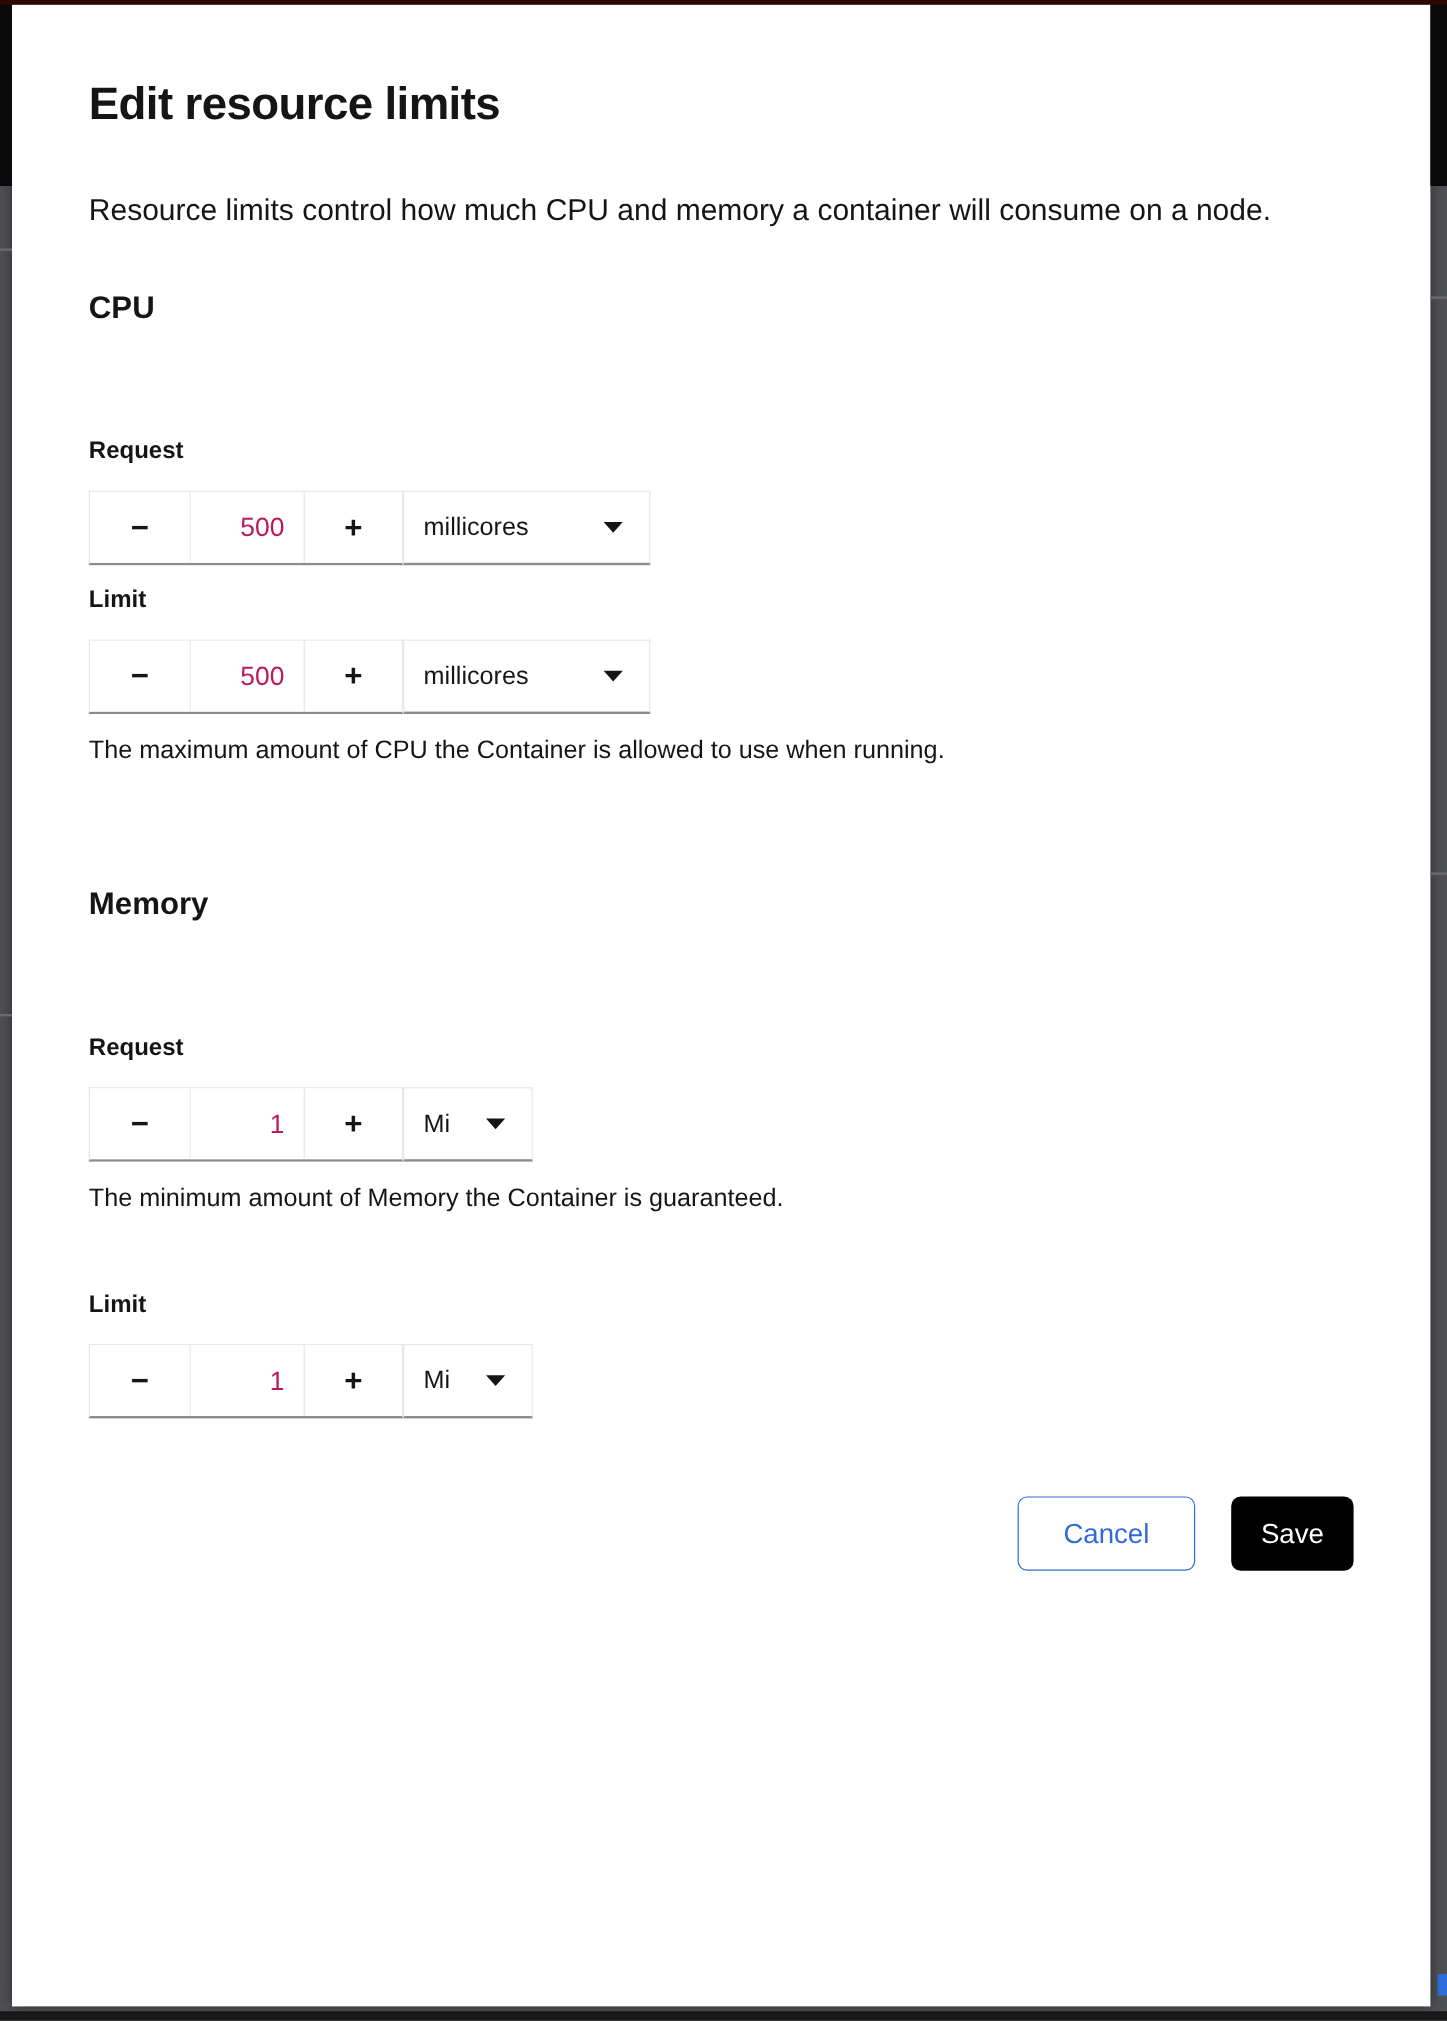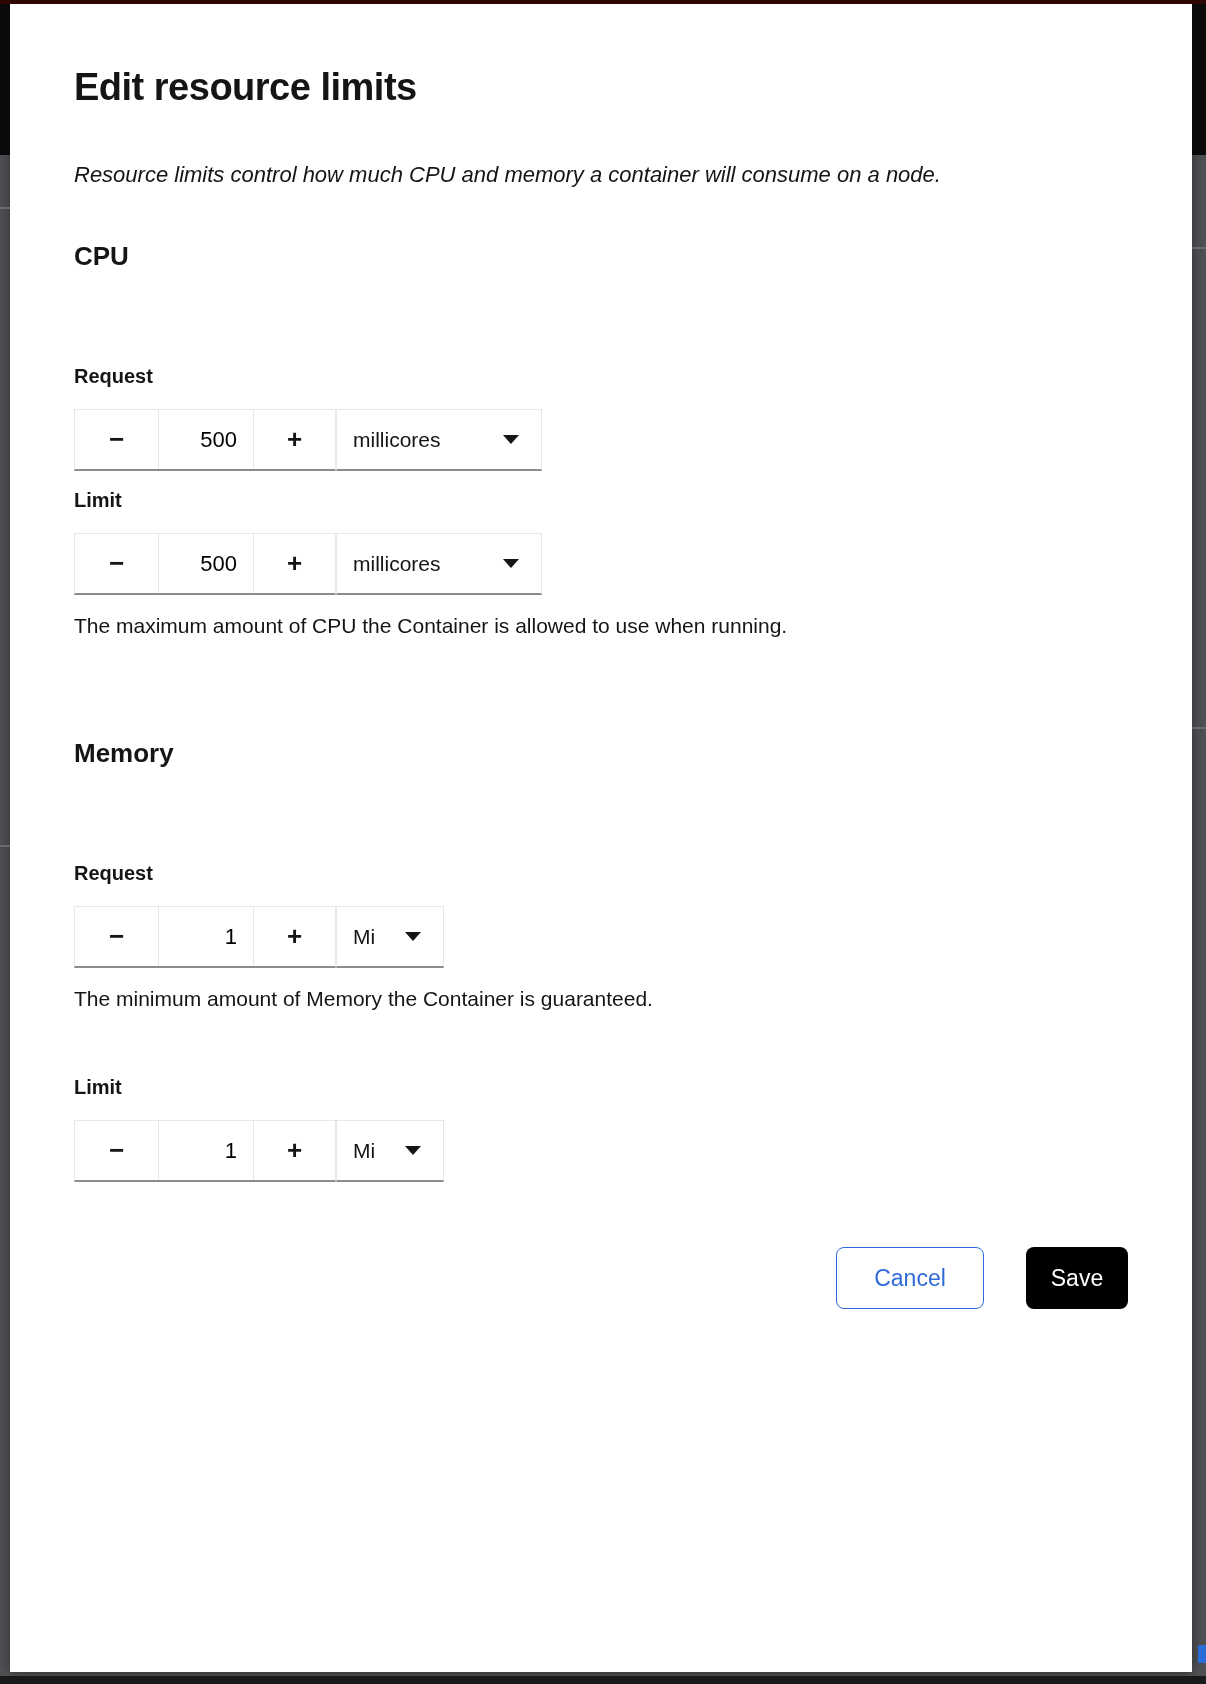--- a/index.html
+++ b/index.html
@@ -26,21 +26,21 @@
 
   
   .modal {
     position:absolute; left:10px; top:0; width:1182px; height:1672px;
     background:#ffffff; z-index:3;
     box-shadow:0 0 12px rgba(0,0,0,.45);
     padding:66px 64px 0 64px;
   }
 
   .modal-title { font-size:38px; font-weight:700; letter-spacing:-0.5px; margin-bottom:52px; }
-  .modal-desc  { font-size:22px; line-height:28px; margin-bottom:50px;font-style:italic; }
+  .modal-desc  { font-size:25px; line-height:28px; margin-bottom:50px; }
 
   .container-row { display:flex; align-items:center; margin-bottom:95px; height:40px; }
   .container-row .lbl { font-size:21px; }
   .badge {
     width:35px; height:35px; border-radius:50%;
     background:#2f9bf4; color:#fff; font-size:18px; font-weight:700;
     display:flex; align-items:center; justify-content:center;
     margin:0 15px 0 14px;
   }
   .container-name { font-size:21px; }
@@ -62,21 +62,21 @@
     width:84px; height:100%; background:#fff; border:none; cursor:pointer;
     font-family:"Liberation Sans", sans-serif;
     font-size:26px; font-weight:700; color:#151515;
     display:flex; align-items:center; justify-content:center;
     border-right:1px solid #e7e7e7;
   }
   .num-btn.plus { border-right:none; border-left:1px solid #e7e7e7; width:82px; }
   .num-value {
     width:94px; height:100%; border:none; outline:none;
     font-family:"Liberation Sans", sans-serif;
-    font-size:22px; color:#000000; text-align:right; padding-right:16px;
+    font-size:22px; color:#be185d; text-align:right; padding-right:16px;
     background:#fff;
   }
 
   
   .unit-select {
     display:inline-flex; align-items:center; height:62px;
     border:1px solid #e7e7e7; border-bottom:2px solid #8a8d90;
     background:#fff; cursor:pointer;
     padding:0 22px 0 16px;
   }
@@ -87,21 +87,21 @@
     width:0; height:0; margin-left:auto;
     border-left:8px solid transparent; border-right:8px solid transparent;
     border-top:9px solid #151515;
   }
 
   .help-text { font-size:21px; line-height:30px; margin-bottom:60px; }
   .help-text.section-end { margin-bottom:95px; }
 
   .footer {
     display:flex; justify-content:flex-end; align-items:center;
-    margin-top:65px; gap:42px;
+    margin-top:65px; gap:30px;
   }
   .btn {
     height:62px; border-radius:8px; font-family:"Liberation Sans", sans-serif;
     font-size:23px; cursor:pointer; display:flex; align-items:center; justify-content:center;
   }
   .btn-cancel {
     width:148px; background:#ffffff; color:#2f6bd8;
     border:1.5px solid #2f6bd8;
   }
   .btn-save {

